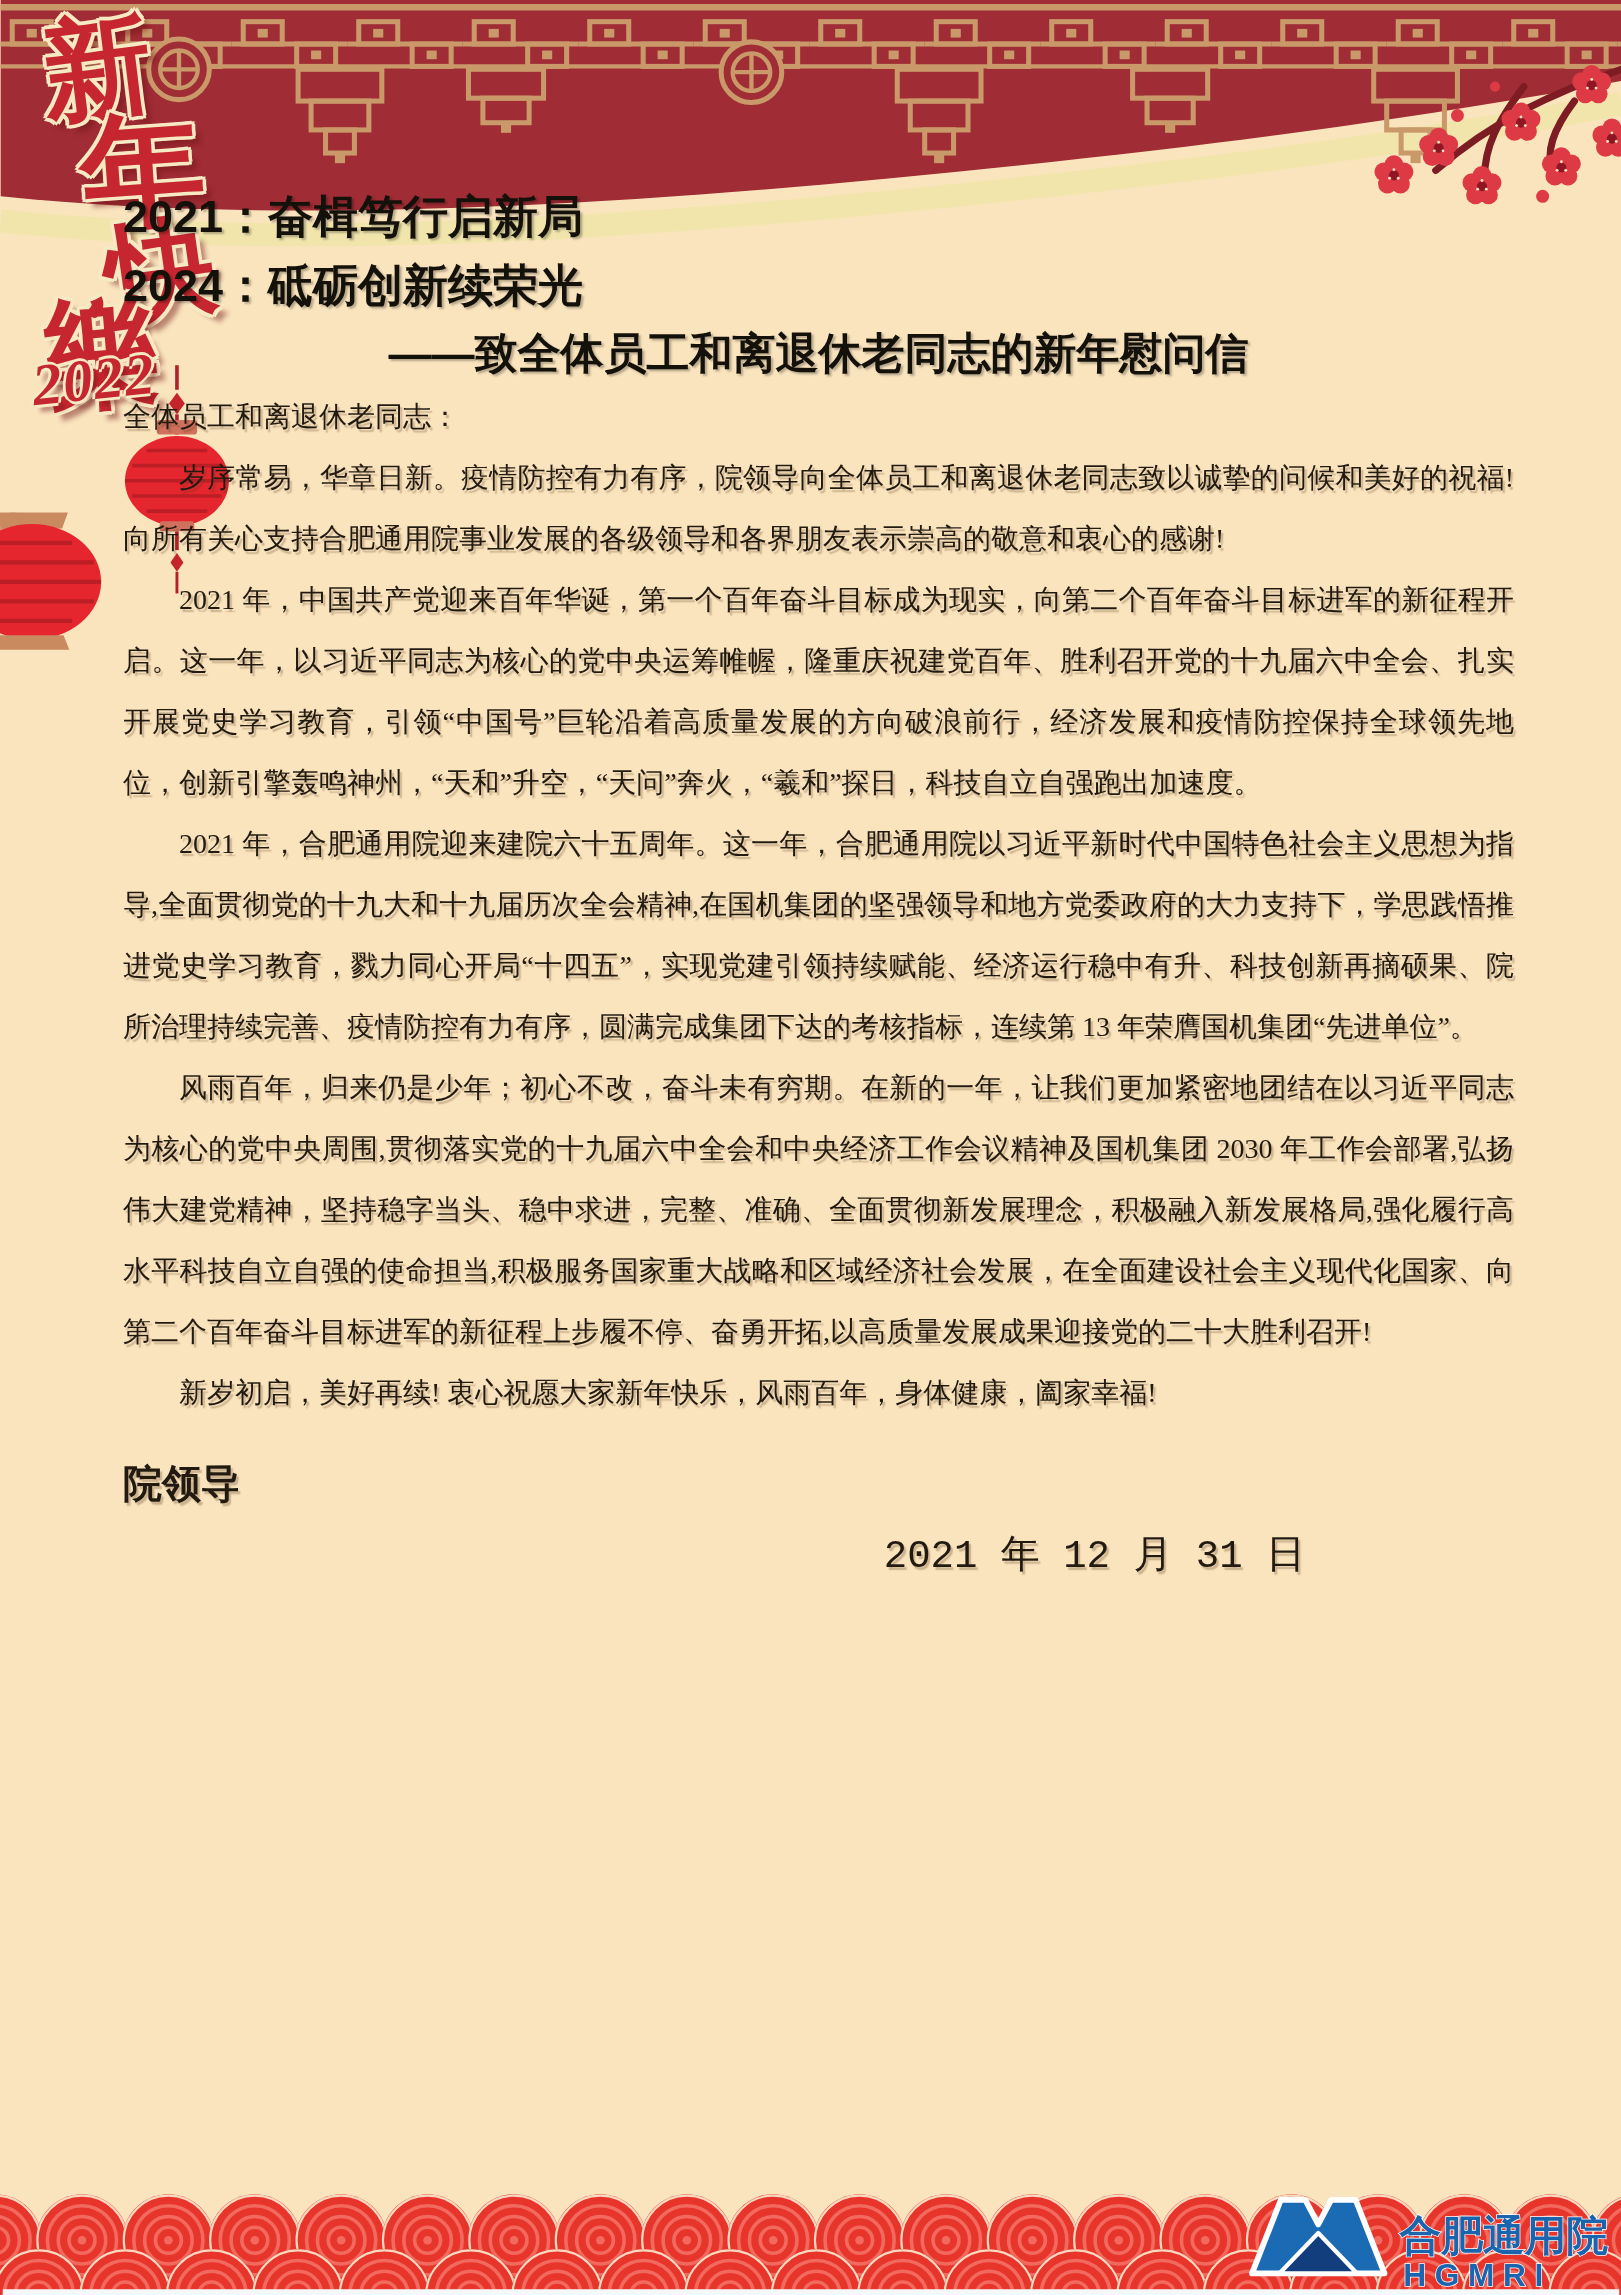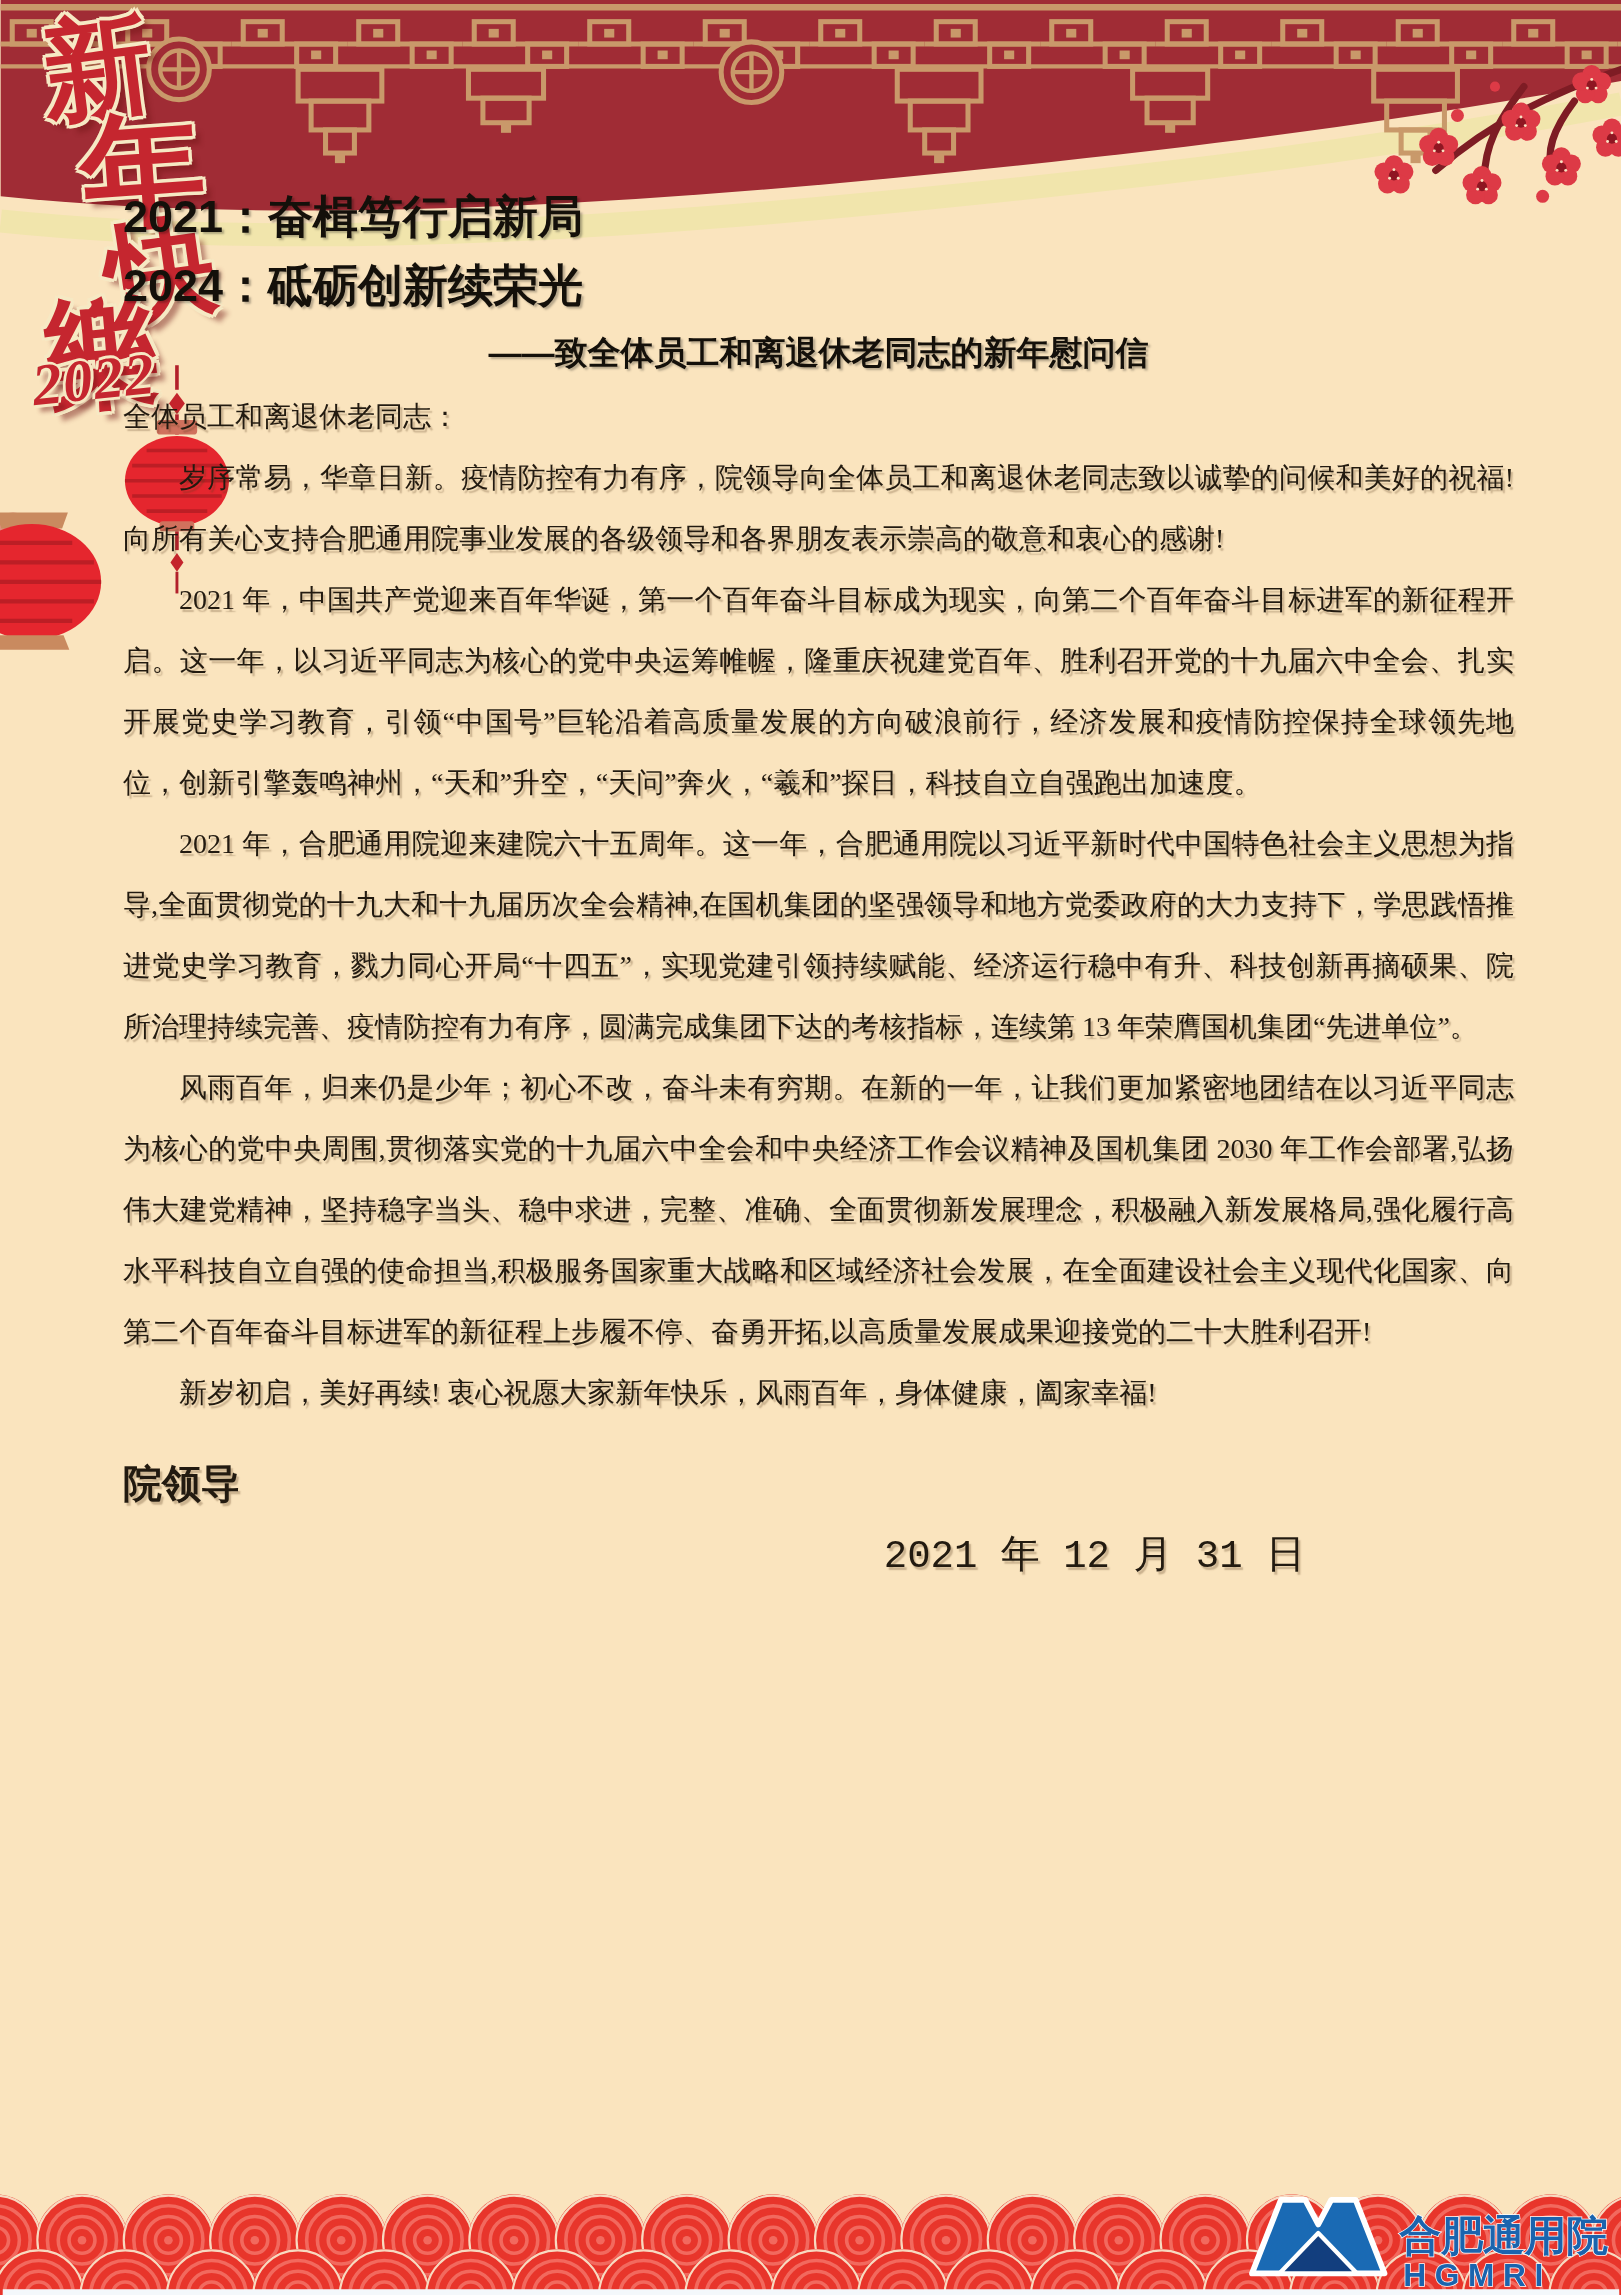--- a/index.html
+++ b/index.html
@@ -37,21 +37,21 @@
 
   
   .letter{position:absolute;left:123px;right:108px;top:182px;color:#221A10;}
   .title{
     font-family:"Liberation Sans",sans-serif;font-weight:bold;
     font-size:45px;line-height:69px;text-align:left;margin:0;
     color:#14100A;text-shadow:2.2px 2.2px 2.2px rgba(0,0,0,.28);
   }
   .subtitle{
     font-family:"Liberation Sans",sans-serif;font-weight:bold;
-    font-size:33px;line-height:66px;text-align:center;margin:0;
+    font-size:43px;line-height:66px;text-align:center;margin:0;
     color:#14100A;text-shadow:2.2px 2.2px 2.2px rgba(0,0,0,.28);
   }
   .bodytext p{
     margin:0;font-size:28px;line-height:61px;text-align:justify;text-justify:inter-character;
     text-indent:2em;text-shadow:2.2px 2.9px 1.4px rgba(90,60,30,.30);
   }
   .bodytext p.salutation{text-indent:0;}
   .sign{
     margin-top:30px;font-family:"Liberation Sans",sans-serif;font-weight:bold;
     font-size:39px;line-height:61px;text-align:left;padding-right:332px;

